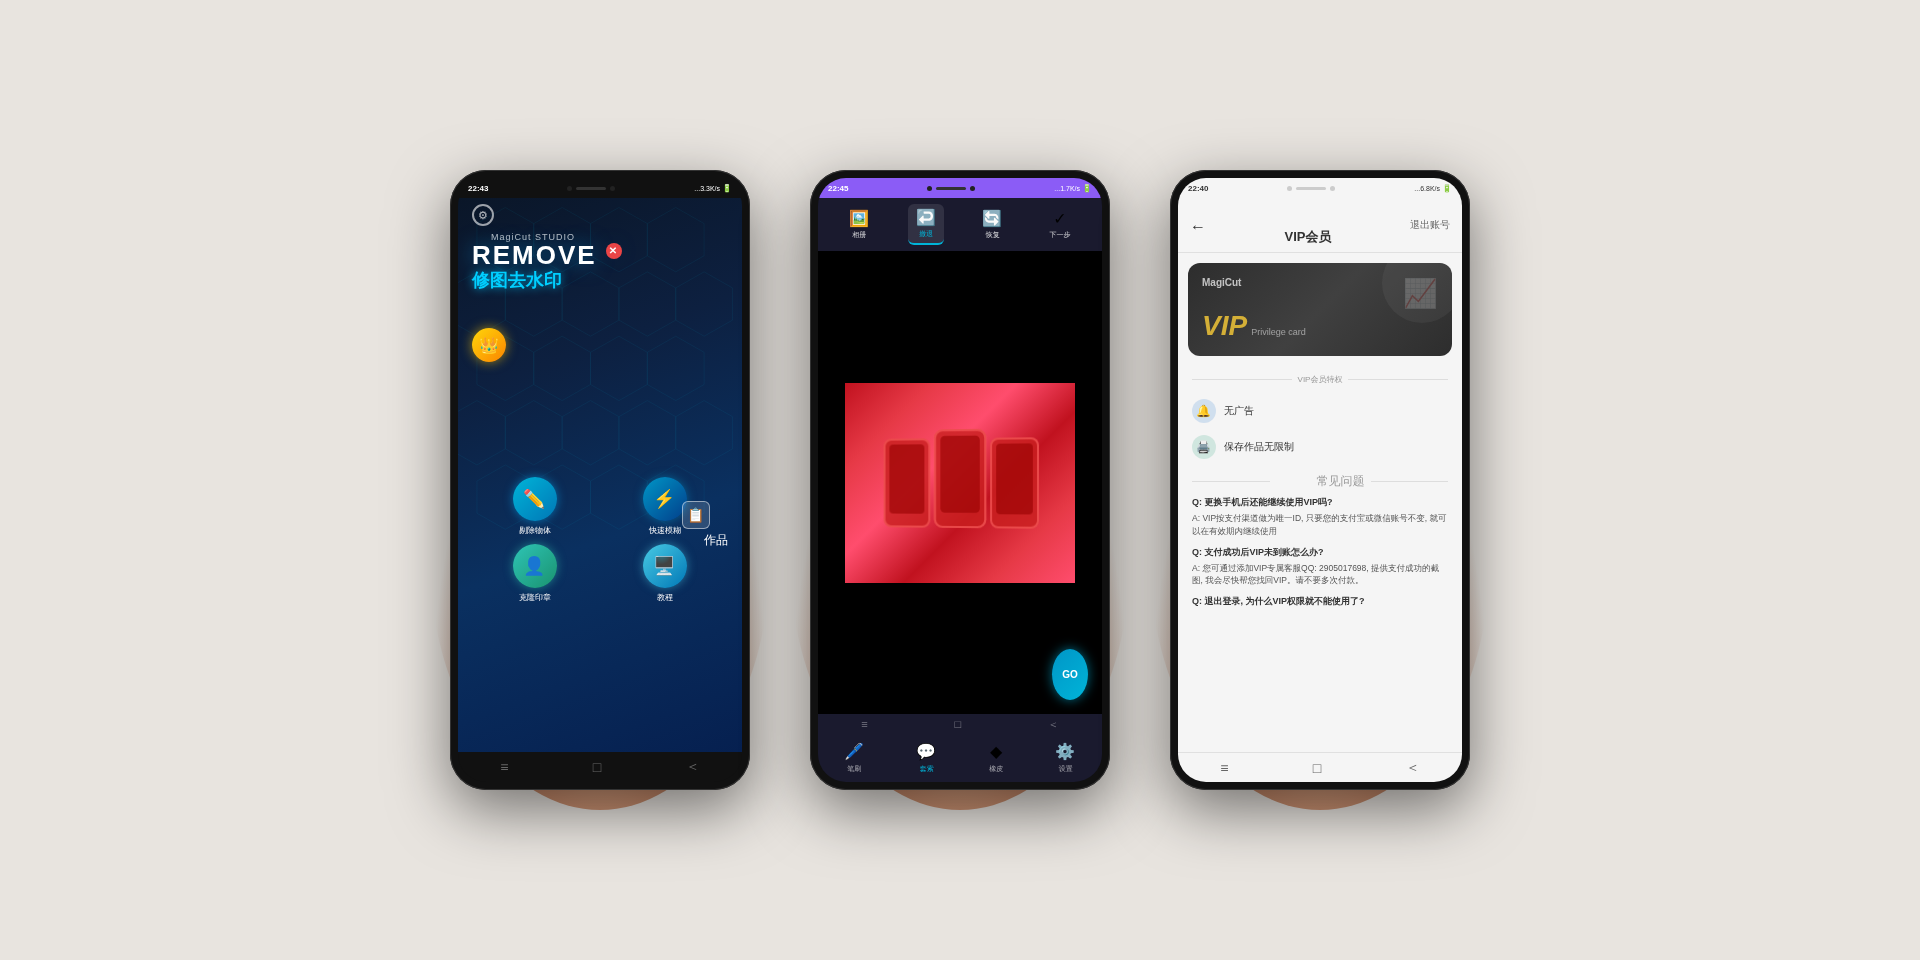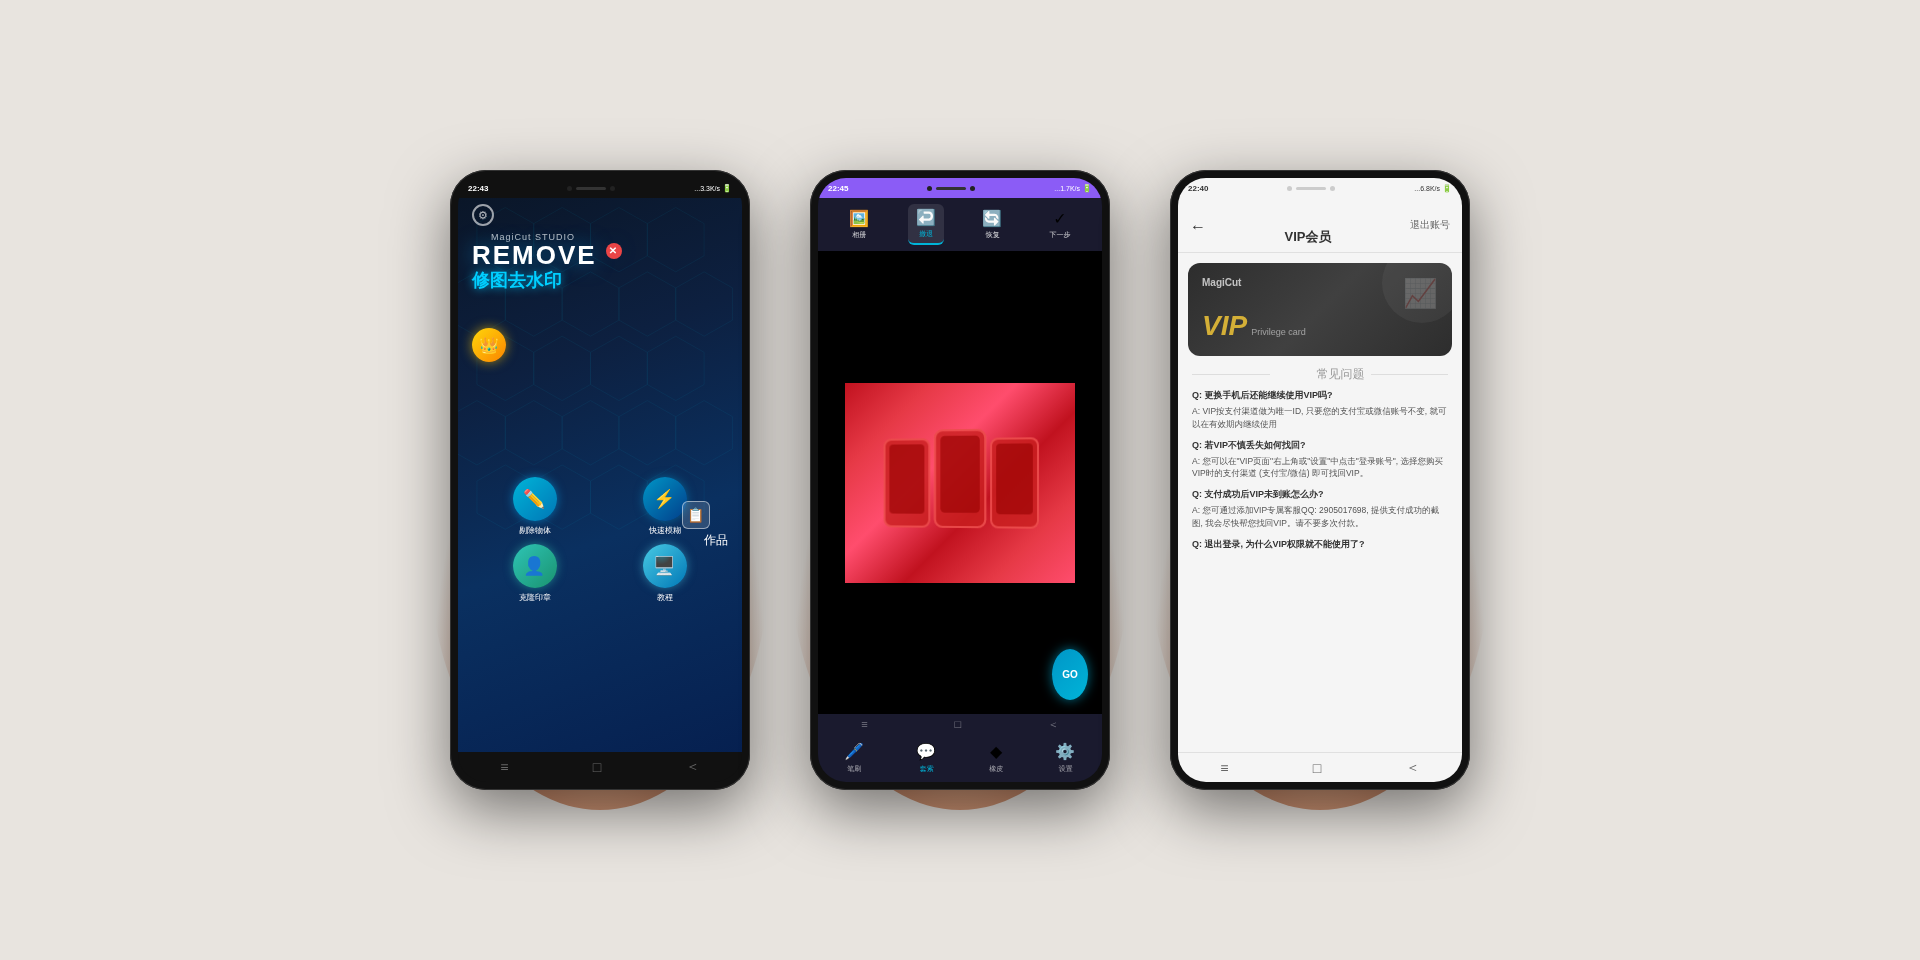--- a/index.html
+++ b/index.html
@@ -724,37 +724,49 @@
 
         <div class="vip-card">
           <div class="magicut-logo">MagiCut</div>
           <div class="vip-badge">
             <span class="vip-big">VIP</span>
             <span class="privilege-card">Privilege card</span>
           </div>
           <span class="trend-icon">📈</span>
         </div>
 
+        <div class="vip-privileges">
+          <div class="section-divider">
+            <div class="divider-line"></div>
+            <span class="section-label">VIP会员特权</span>
+            <div class="divider-line"></div>
+          </div>
+
+          <div class="privilege-item">
+            <div class="priv-icon blue-bg">🔔</div>
+            <span class="priv-text">无广告</span>
+          </div>
+          <div class="privilege-item">
+            <div class="priv-icon green-bg">🖨️</div>
+            <span class="priv-text">保存作品无限制</span>
+          </div>
+        </div>
 
         <div class="faq-section">
           <div class="faq-divider">
             <div class="divider-line"></div>
             <span class="faq-label">常见问题</span>
             <div class="divider-line"></div>
           </div>
 
           <div class="faq-item">
             <div class="faq-q">Q: 更换手机后还能继续使用VIP吗?</div>
             <div class="faq-a">A: VIP按支付渠道做为唯一ID, 只要您的支付宝或微信账号不变, 就可以在有效期内继续使用</div>
           </div>
           <div class="faq-item">
-            <div class="faq-q">Q: 若VIP不慎丢失如何找回?</div>
-            <div class="faq-a">A: 您可以在"VIP页面"右上角或"设置"中点击"登录账号", 选择您购买VIP时的支付渠道 (支付宝/微信) 即可找回VIP。</div>
-          </div>
-          <div class="faq-item">
             <div class="faq-q">Q: 支付成功后VIP未到账怎么办?</div>
             <div class="faq-a">A: 您可通过添加VIP专属客服QQ: 2905017698, 提供支付成功的截图, 我会尽快帮您找回VIP。请不要多次付款。</div>
           </div>
           <div class="faq-item">
             <div class="faq-q">Q: 退出登录, 为什么VIP权限就不能使用了?</div>
           </div>
         </div>
       </div>
 
       <div class="phone3-nav">

